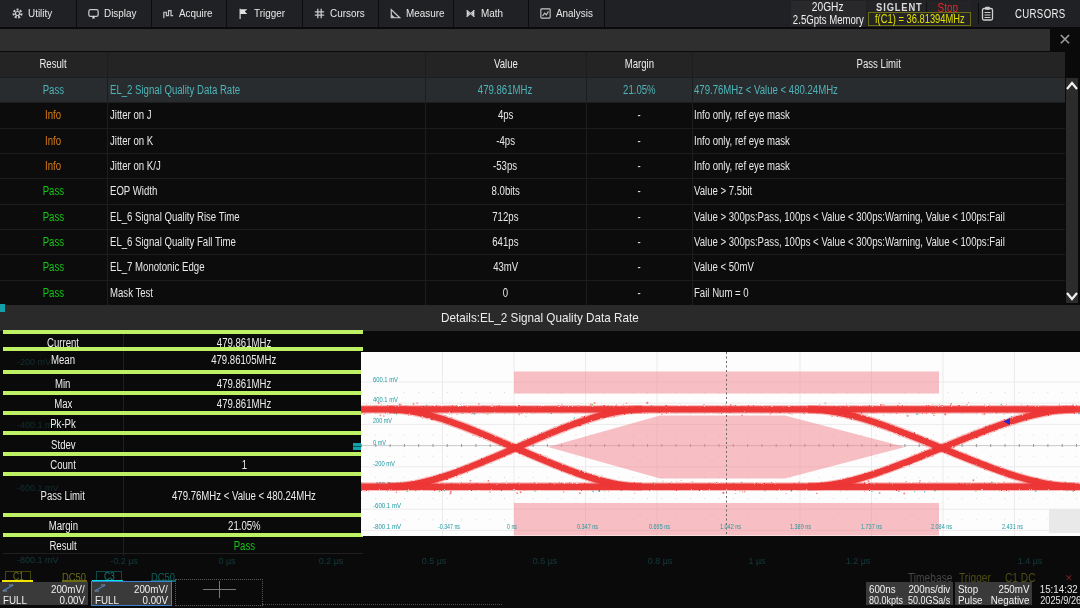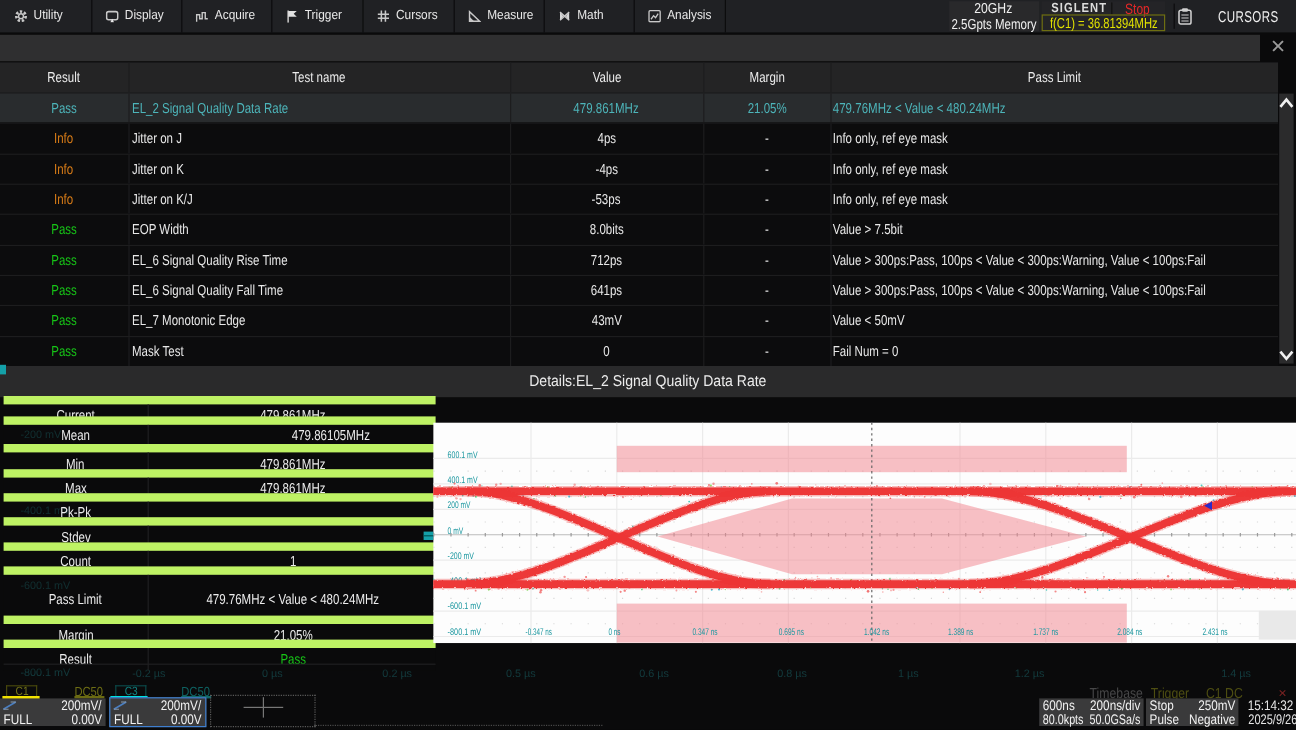--- a/index.html
+++ b/index.html
@@ -25,21 +25,21 @@
 .c-mar{position:absolute;left:586px;top:0;width:106px;text-align:center;}
 .c-lim{position:absolute;left:694px;top:0;}
 .vsep{position:absolute;top:0;width:1px;height:100%;background:#1d1d1e;}
 .teal{color:#4db5ba;}
 .green{color:#17c517;}
 .orange{color:#d97c17;}
 .white{color:#e8e8e8;}
 #scrollbar{left:1066px;top:78px;width:12px;height:225px;background:#2b2b2c;}
 #dtitle{left:0;top:305px;width:1080px;height:26px;background:#2a2a2b;color:#ececec;font-size:13px;line-height:26px;text-align:center;}
 .faint{color:#1c7377;opacity:0.45;font-size:9px;white-space:nowrap;}
-.drow{left:3px;width:360px;border-top:7px solid #bef264;font-size:12px;color:#ececec;background:rgba(10,10,11,0.25);}
+.drow{left:3px;width:360px;border-top:4px solid #bef264;font-size:12px;color:#ececec;background:rgba(10,10,11,0.25);}
 .dlab{position:absolute;left:0;top:0;width:120px;height:100%;text-align:center;}
 .dval{position:absolute;left:120px;top:0;width:240px;height:100%;text-align:center;border-left:1px solid #202021;}
 .chtab{position:absolute;font-size:10px;}
 .graybox{position:absolute;top:582px;height:23px;background:#3a3a3b;color:#f2f2f2;font-size:11.5px;}
 .gb-l1l{position:absolute;left:3px;top:1px;}
 .gb-l1r{position:absolute;right:3px;top:1px;}
 .gb-l2l{position:absolute;left:3px;top:12px;}
 .gb-l2r{position:absolute;right:3px;top:12px;}
 .gbtl{display:inline-block;transform:scaleX(0.85);transform-origin:0 50%;white-space:nowrap;}
 .gbtr{display:inline-block;transform:scaleX(0.85);transform-origin:100% 50%;white-space:nowrap;}
@@ -120,21 +120,20 @@
   </svg>
 <div class="abs" id="cursorsbtn"><span class="tx" style="transform:scaleX(0.74)">CURSORS</span></div>
 <div class="abs" id="dstrip"></div>
 <div class="abs" id="xbtn">✕</div>
 <div class="abs thead" id="THEAD">
     <div class="vsep" style="left:107px;"></div>
     <div class="vsep" style="left:425px;"></div>
     <div class="vsep" style="left:586px;"></div>
     <div class="vsep" style="left:692px;"></div>
     <div class="c-res"><span class="tx">Result</span></div>
-    <div style="position:absolute;left:107px;width:318px;text-align:center;"><span class="tx">Test name</span></div>
     <div class="c-val"><span class="tx">Value</span></div>
     <div class="c-mar"><span class="tx">Margin</span></div>
     <div style="position:absolute;left:692px;width:373px;text-align:center;"><span class="tx">Pass Limit</span></div>
   </div>
 <div class="abs" id="TROWS">
     <div class="abs trow hl" style="top:77px;height:24px;line-height:24px;">
       <div class="vsep" style="left:107px;"></div>
       <div class="vsep" style="left:425px;"></div>
       <div class="vsep" style="left:586px;"></div>
       <div class="vsep" style="left:692px;"></div>
@@ -256,21 +255,21 @@
     <div class="abs faint" style="left:818px;top:556px;width:80px;text-align:center;">1.2 µs</div>
     <div class="abs faint" style="left:990px;top:556px;width:80px;text-align:center;">1.4 µs</div>
   </div>
 <div class="abs" id="DROWS">
     <div class="abs drow" style="top:330px;height:19px;">
       <div class="dlab" style="line-height:19px;"><span class="tx">Current</span></div>
       <div class="dval" style="line-height:19px;"><span class="tx">479.861MHz</span></div>
     </div>
     <div class="abs drow" style="top:347px;height:19px;">
       <div class="dlab" style="line-height:19px;"><span class="tx">Mean</span></div>
-      <div class="dval" style="line-height:19px;padding-left:32px;"><span class="tx">479.86105MHz</span></div>
+      <div class="dval" style="line-height:19px;"><span class="tx">479.86105MHz</span></div>
     </div>
     <div class="abs drow" style="top:370px;height:20px;">
       <div class="dlab" style="line-height:20px;"><span class="tx">Min</span></div>
       <div class="dval" style="line-height:20px;"><span class="tx">479.861MHz</span></div>
     </div>
     <div class="abs drow" style="top:391px;height:19px;">
       <div class="dlab" style="line-height:19px;"><span class="tx">Max</span></div>
       <div class="dval" style="line-height:19px;"><span class="tx">479.861MHz</span></div>
     </div>
     <div class="abs drow" style="top:411px;height:19px;">

